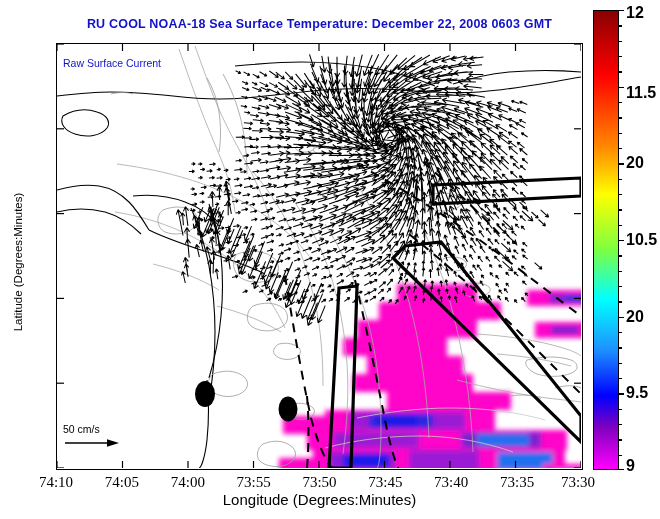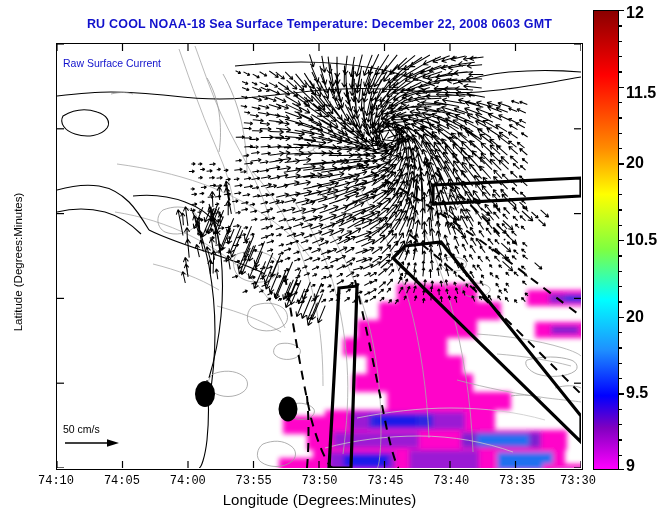--- a/index.html
+++ b/index.html
@@ -72,25 +72,25 @@
     left: 6px;
     bottom: 18px;
     z-index: 9;
     color: #000000;
     font-size: 10.5px;
   }
   #vector-key .key-label { margin-bottom: 1px; margin-top: 44px; }
   .xtick-label {
     position: absolute;
     top: 474px;
-    font-size: 12px;
+    font-size: 15px;
     color: #000;
     white-space: nowrap;
     transform: translateX(-50%);
-    font-family: Liberation Mono, monospace;
+    font-family: Liberation Serif, serif;
   }
 
   #ylabel {
     position: absolute;
     left: -82px;
     top: 256px;
     width: 200px;
     text-align: center;
     font-size: 11.5px;
     color: #000;

